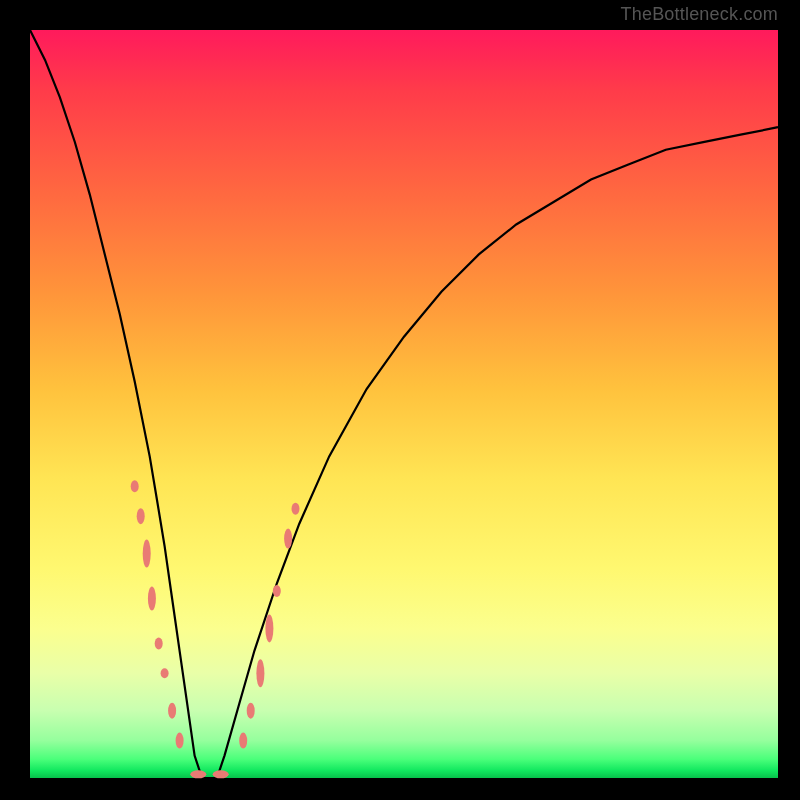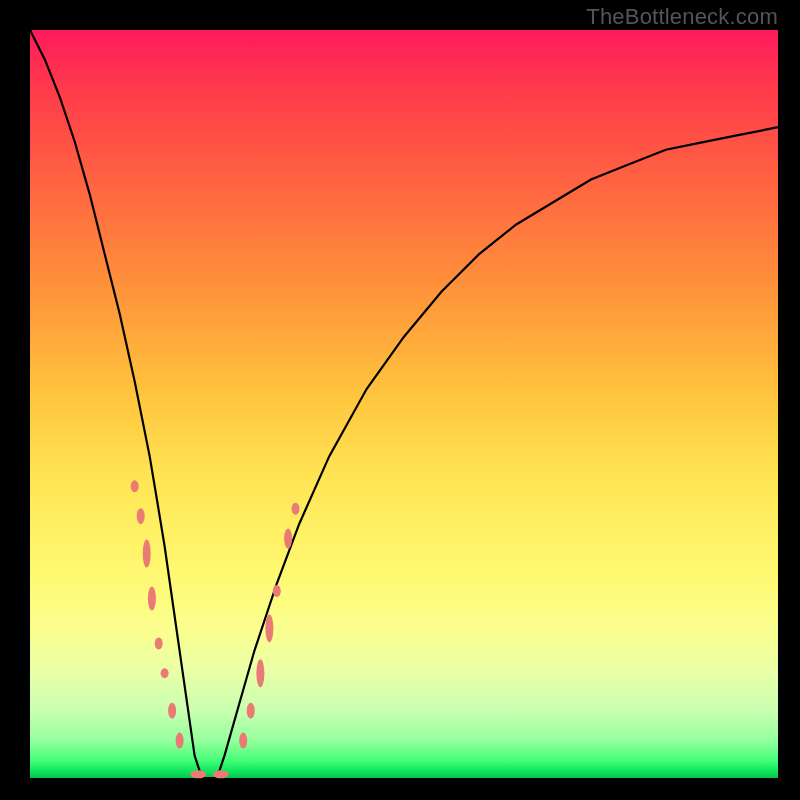--- a/index.html
+++ b/index.html
@@ -40,21 +40,21 @@
       #4aff7a 97.5%,
       #11e85f 99%,
       #07c24c 100%
     );
   }
   .watermark {
     position: absolute;
     top: 4px;
     right: 22px;
     color: #555;
-    font-size: 22px;
+    font-size: 18px;
     font-weight: 500;
     letter-spacing: 0.2px;
     user-select: none;
   }
   svg.overlay {
     position: absolute;
     left: 30px;
     top: 30px;
     width: 748px;
     height: 748px;

